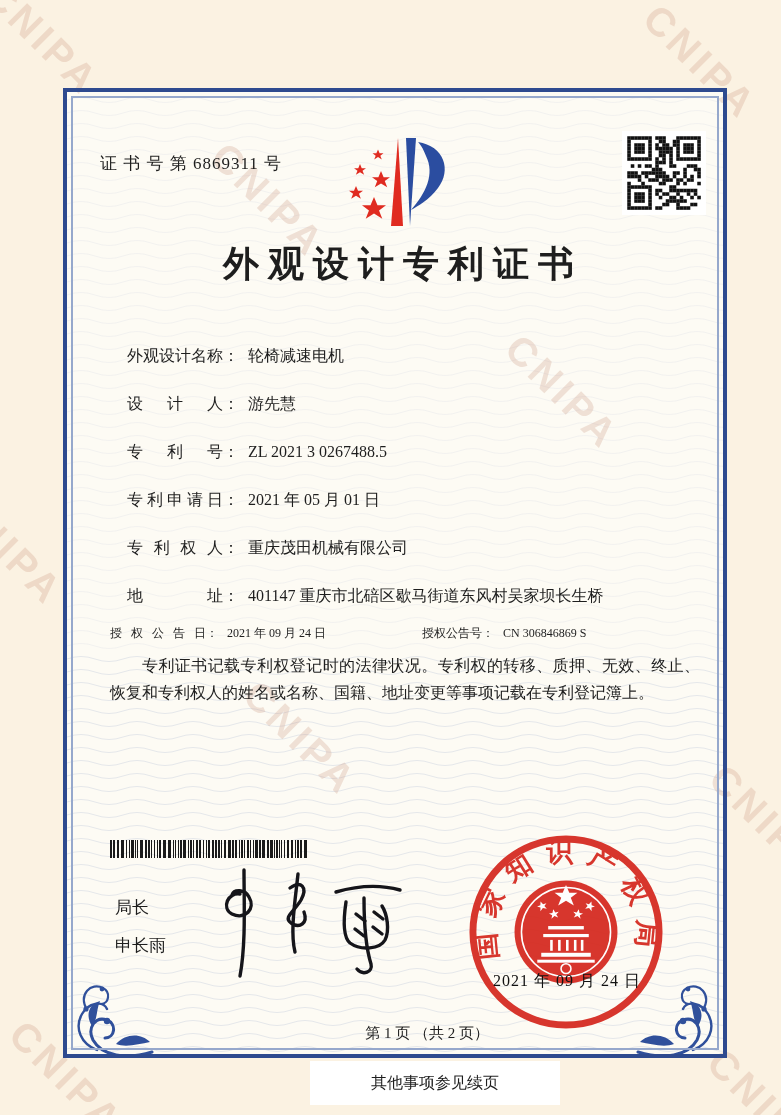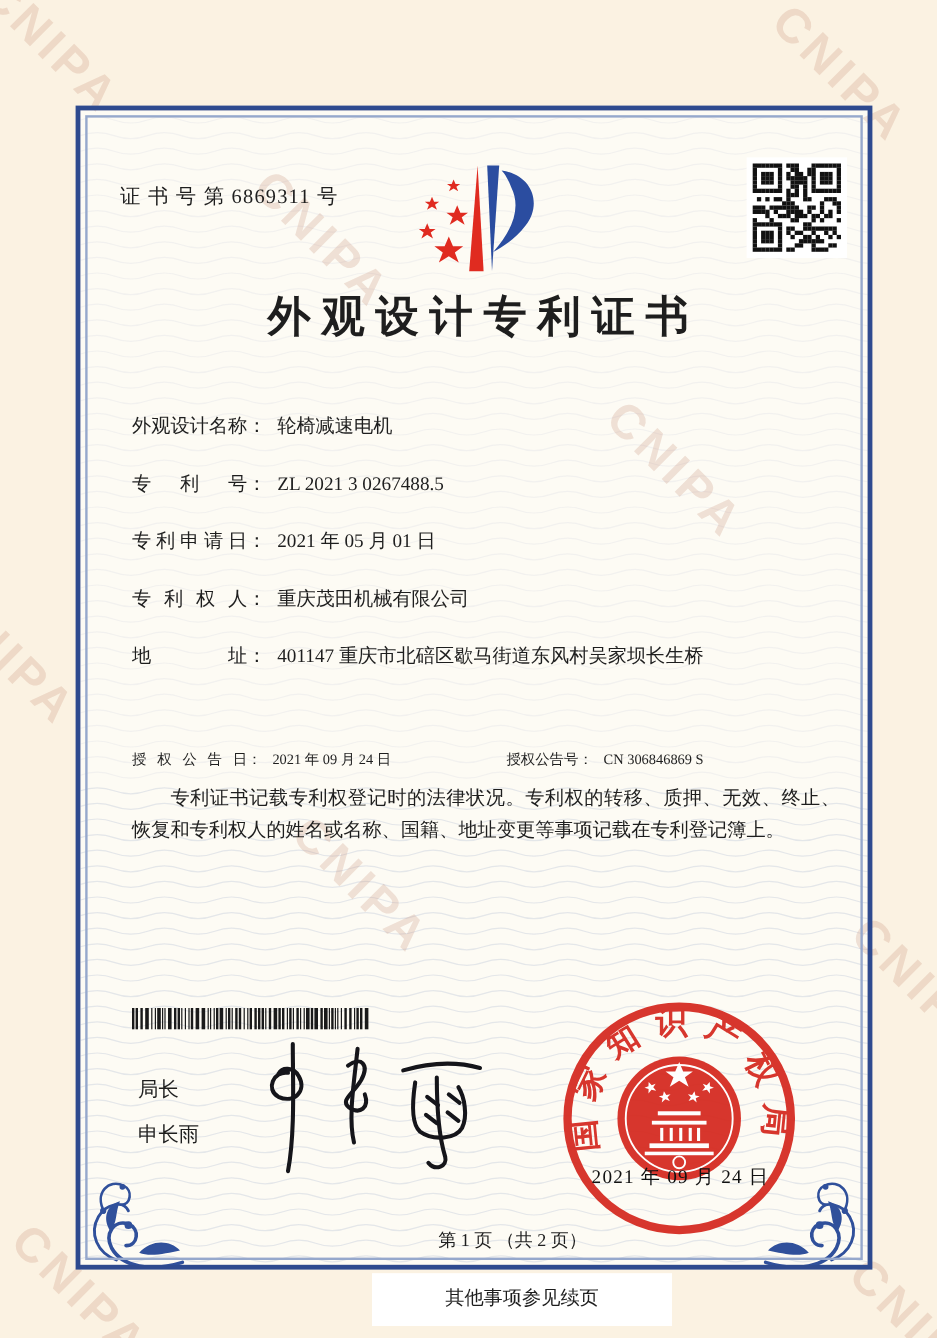--- a/index.html
+++ b/index.html
@@ -25,21 +25,21 @@
     transform:translate(-50%,-50%) rotate(45deg);
     white-space:nowrap; pointer-events:none;
   }
   .content { z-index:4; }
   .cert-no { left:100px; top:136px; font-size:17px; letter-spacing:1px; z-index:4;margin-top:16px; }
   .title {
     left:63px; top:240px; width:664px; text-align:center;
     font-size:36px; font-weight:bold; letter-spacing:9px; z-index:4;padding-left:16px;
   }
   .fields { left:110px; top:332px; z-index:4; }
-  .frow { height:48px; line-height:48px; font-size:16px; white-space:nowrap; }
+  .frow { height:48px; line-height:48px; font-size:16px; white-space:nowrap;margin-left:17px; }
   .flabel { display:inline-block; width:96px; text-align:justify; text-align-last:justify; }
   .fvalue { margin-left:9px; }
   .grant-row { left:110px; top:618px; height:30px; line-height:30px; font-size:12px; white-space:nowrap; z-index:4; }
   .grant2 { margin-left:96px; }
   .paras { left:110px; top:652px; width:590px; font-size:16px; line-height:27px; text-align:justify; z-index:4; }
   .paras p { text-indent:2em; }
   #barcode { left:110px; top:840px; z-index:4; }
   .sig-title { left:115px; top:896px; font-size:17px; z-index:4; font-family:"Liberation Sans","DejaVu Sans",sans-serif; }
   .sig-name  { left:115px; top:934px; font-size:17px; z-index:4; font-family:"Liberation Sans","DejaVu Sans",sans-serif; }
   #signature { left:210px; top:862px; z-index:4; }
@@ -404,20 +404,23 @@
     <rect x="17" y="20" width="1.02" height="1.02" fill="#111"></rect>
   </svg>
 
 <div class="abs title content">外观设计专利证书</div>
 
 <div class="abs fields content">
   <div class="frow">
     <span class="flabel">外观设计名称</span><span>：</span><span class="fvalue">轮椅减速电机</span>
   </div>
   <div class="frow">
+    <span class="flabel">设计人</span><span>：</span><span class="fvalue">游先慧</span>
+  </div>
+  <div class="frow">
     <span class="flabel">专利号</span><span>：</span><span class="fvalue">ZL 2021 3 0267488.5</span>
   </div>
   <div class="frow">
     <span class="flabel">专利申请日</span><span>：</span><span class="fvalue">2021 年 05 月 01 日</span>
   </div>
   <div class="frow">
     <span class="flabel">专利权人</span><span>：</span><span class="fvalue">重庆茂田机械有限公司</span>
   </div>
   <div class="frow">
     <span class="flabel">地址</span><span>：</span><span class="fvalue">401147 重庆市北碚区歇马街道东风村吴家坝长生桥</span>

